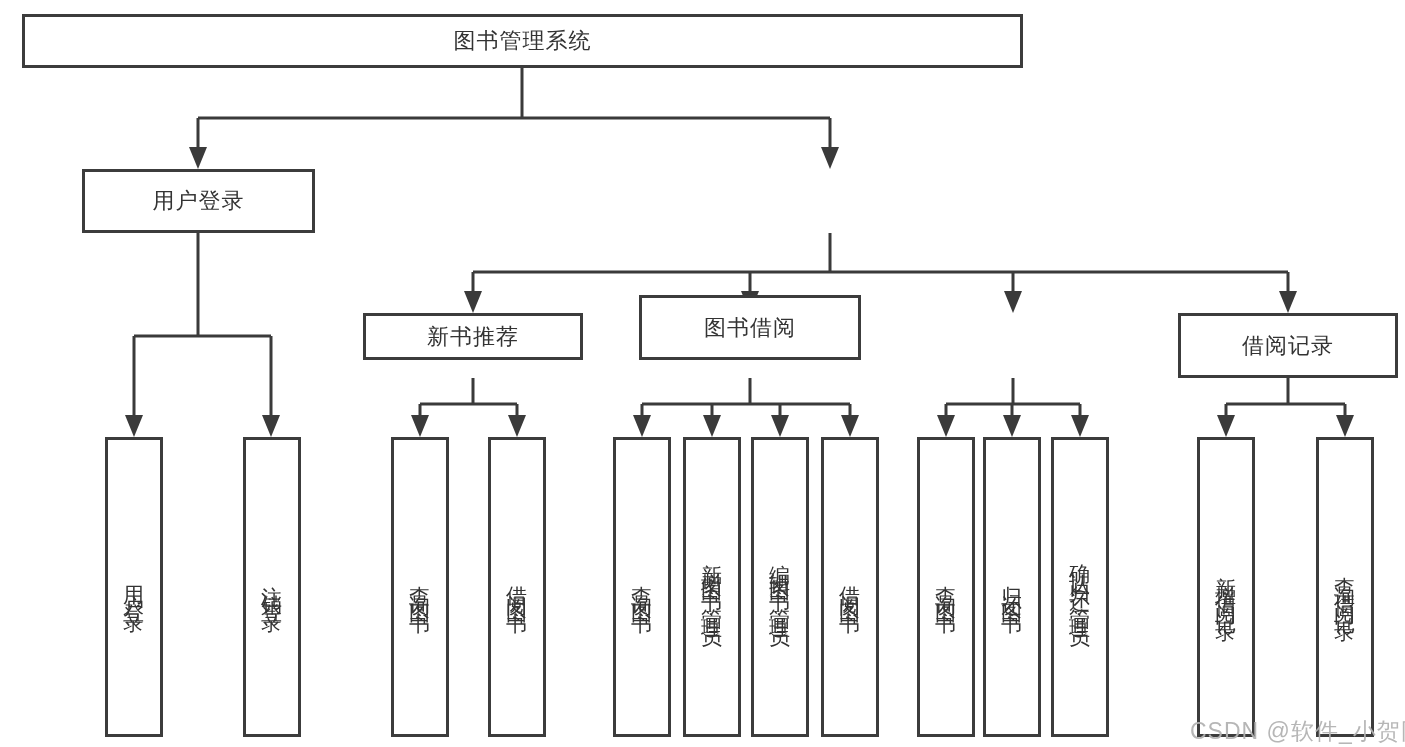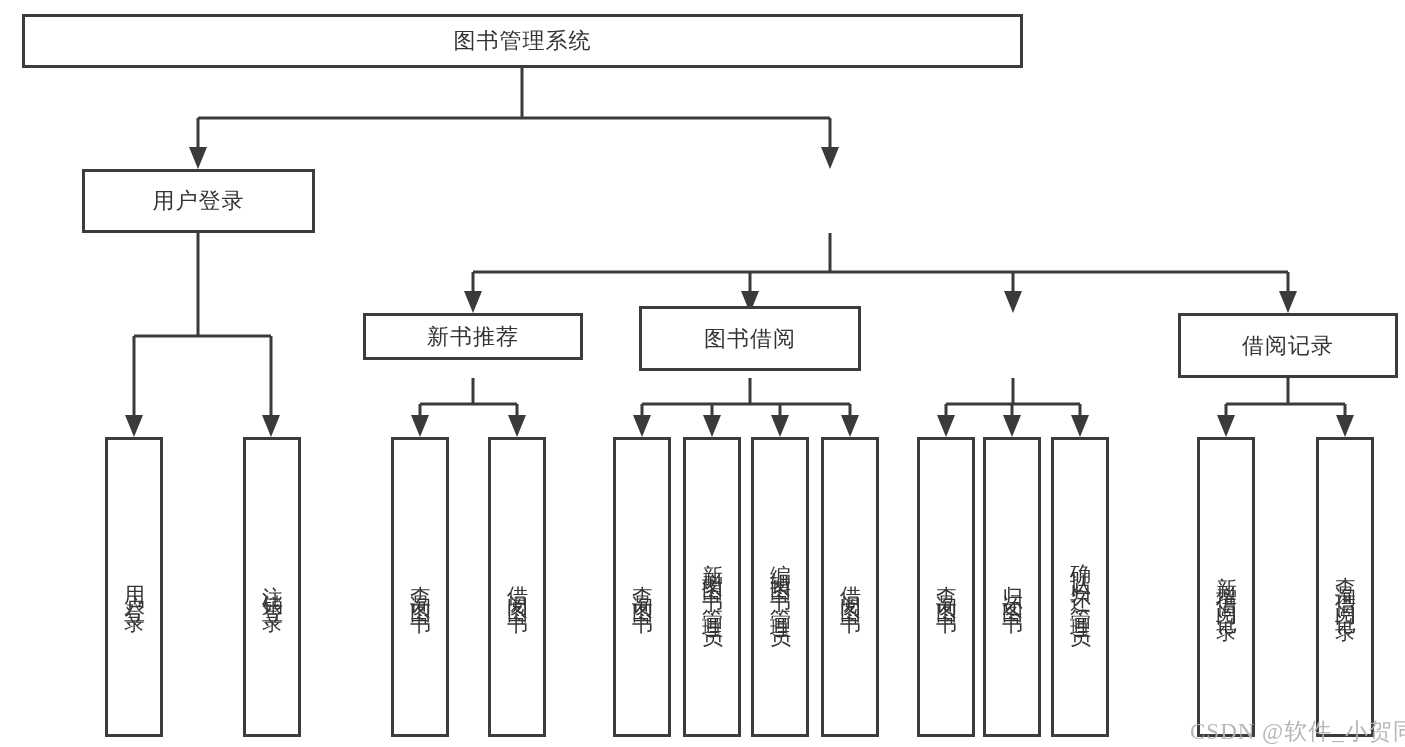--- a/index.html
+++ b/index.html
@@ -1,18 +1,18 @@
 <!DOCTYPE html>
 <html><head>
 <meta charset="utf-8">
 <style>
   html,body{margin:0;padding:0;background:#ffffff;}
   .stage{
     position:relative;width:1405px;height:747px;background:#ffffff;
-    font-family:Liberation Serif, serif;color:#333333;
+    font-family:Liberation Sans, sans-serif;color:#333333;
     overflow:hidden;
   }
   .connectors{position:absolute;left:0;top:0;z-index:1;}
   .box{
     position:absolute;box-sizing:border-box;background:#ffffff;
     border:3px solid #3c3c3c;display:flex;align-items:center;justify-content:center;
     z-index:2;
   }
   .hlabel{font-size:22px;letter-spacing:1px;white-space:nowrap;color:#333333;}
   .vtext{
@@ -67,21 +67,21 @@
     <span class="hlabel">图书管理系统</span>
   </div>
 
   <div class="box" style="left:82px;top:169px;width:233px;height:64px;">
     <span class="hlabel">用户登录</span>
   </div>
 
   <div class="box" style="left:363px;top:313px;width:220px;height:47px;">
     <span class="hlabel">新书推荐</span>
   </div>
-  <div class="box" style="left:639px;top:306px;width:222px;height:65px;">
+  <div class="box" style="left:639px;top:295px;width:222px;height:65px;">
     <span class="hlabel">图书借阅</span>
   </div>
   <div class="box" style="left:1178px;top:313px;width:220px;height:65px;">
     <span class="hlabel">借阅记录</span>
   </div>
 
   <div class="box" style="left:105px;top:437px;width:58px;height:300px;">
     <span class="vtext">用户登录</span>
   </div>
   <div class="box" style="left:243px;top:437px;width:58px;height:300px;">

